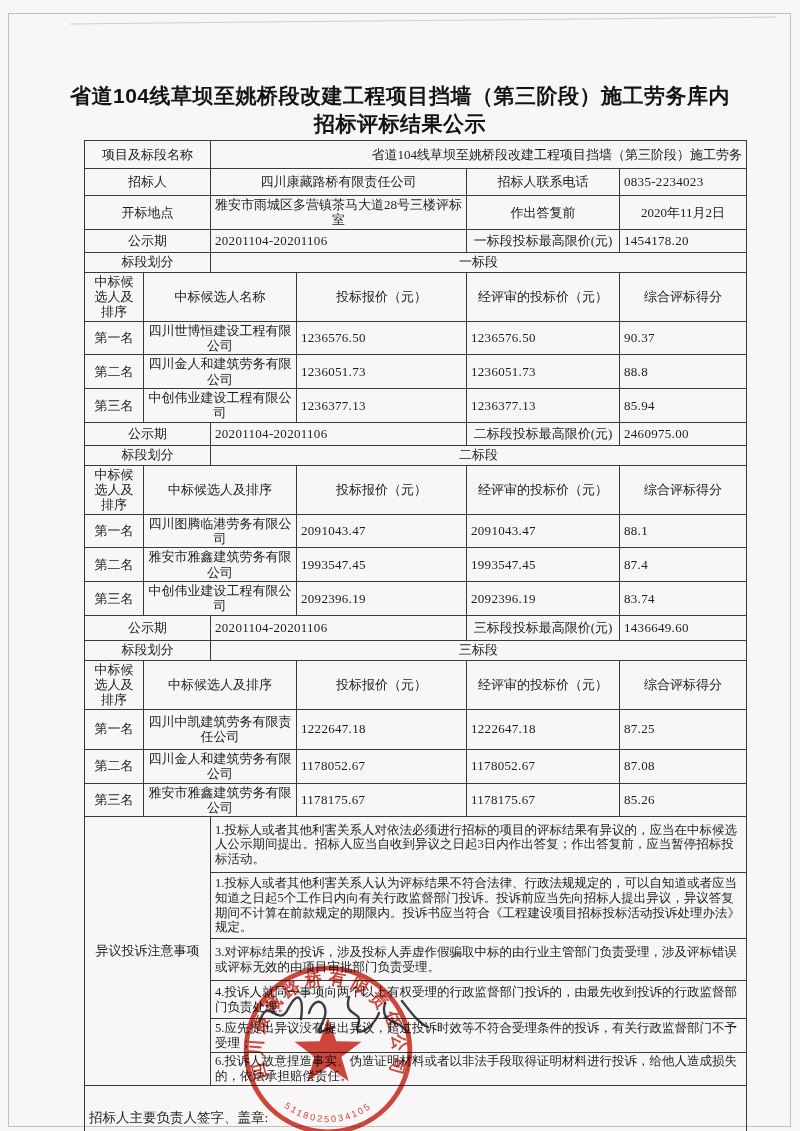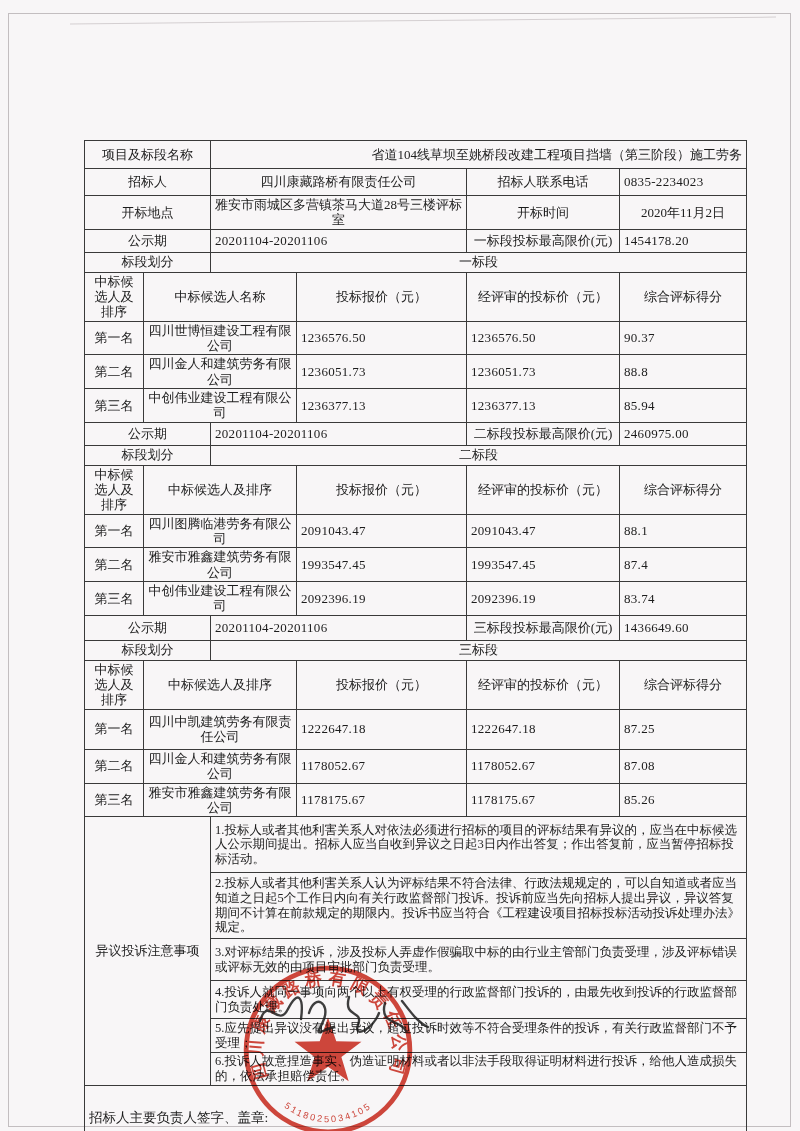--- a/index.html
+++ b/index.html
@@ -49,20 +49,21 @@
     pointer-events:none;
   }
 </style>
 </head>
 <body>
 
 <div class="page">
   <div class="scan-frame"></div>
   <div class="paper-top-edge"></div>
 
+  <div class="doc-title">省道104线草坝至姚桥段改建工程项目挡墙（第三阶段）施工劳务库内招标评标结果公示</div>
 
   <table class="doc-table">
     <colgroup>
       <col style="width:59px">
         <col style="width:67px">
         <col style="width:86px">
       <col style="width:170px">
         <col style="width:153px">
         <col style="width:127px">
     </colgroup>
@@ -74,21 +75,21 @@
       </tr>
       <tr style="height:27px">
         <td class="c" colspan="2">招标人</td>
         <td class="c" colspan="2">四川康藏路桥有限责任公司</td>
         <td class="c">招标人联系电话</td>
         <td class="c num">0835-2234023</td>
       </tr>
       <tr style="height:27px">
         <td class="c" colspan="2">开标地点</td>
         <td class="c" colspan="2">雅安市雨城区多营镇茶马大道28号三楼评标室</td>
-        <td class="c">开标时间</td>
+        <td class="c">作出答复前</td>
         <td class="c">2020年11月2日</td>
       </tr>
 
       <tr style="height:23px">
         <td class="c" colspan="2">公示期</td>
         <td class="c num" colspan="2">20201104-20201106</td>
         <td class="c">一标段投标最高限价(元)</td>
         <td class="c num">1454178.20</td>
       </tr>
       <tr style="height:20px">
@@ -200,21 +201,21 @@
         <td class="c num">1178175.67</td>
         <td class="c num">1178175.67</td>
         <td class="c num">85.26</td>
       </tr>
 
       <tr style="height:56px">
         <td class="c" colspan="2" rowspan="6">异议投诉注意事项</td>
         <td class="note" colspan="4">1.投标人或者其他利害关系人对依法必须进行招标的项目的评标结果有异议的，应当在中标候选人公示期间提出。招标人应当自收到异议之日起3日内作出答复；作出答复前，应当暂停招标投标活动。</td>
       </tr>
       <tr style="height:66px">
-        <td class="note" colspan="4">2.投标人或者其他利害关系人认为评标结果不符合法律、行政法规规定的，可以自知道或者应当知道之日起5个工作日内向有关行政监督部门投诉。投诉前应当先向招标人提出异议，异议答复期间不计算在前款规定的期限内。投诉书应当符合《工程建设项目招标投标活动投诉处理办法》规定。</td>
+        <td class="note" colspan="4">1.投标人或者其他利害关系人认为评标结果不符合法律、行政法规规定的，可以自知道或者应当知道之日起5个工作日内向有关行政监督部门投诉。投诉前应当先向招标人提出异议，异议答复期间不计算在前款规定的期限内。投诉书应当符合《工程建设项目招标投标活动投诉处理办法》规定。</td>
       </tr>
       <tr style="height:42px">
         <td class="note" colspan="4">3.对评标结果的投诉，涉及投标人弄虚作假骗取中标的由行业主管部门负责受理，涉及评标错误或评标无效的由项目审批部门负责受理。</td>
       </tr>
       <tr style="height:38px">
         <td class="note" colspan="4">4.投诉人就同一事项向两个以上有权受理的行政监督部门投诉的，由最先收到投诉的行政监督部门负责处理。</td>
       </tr>
       <tr style="height:34px">
         <td class="note" colspan="4">5.应先提出异议没有提出异议，超过投诉时效等不符合受理条件的投诉，有关行政监督部门不予受理；</td>
       </tr>

